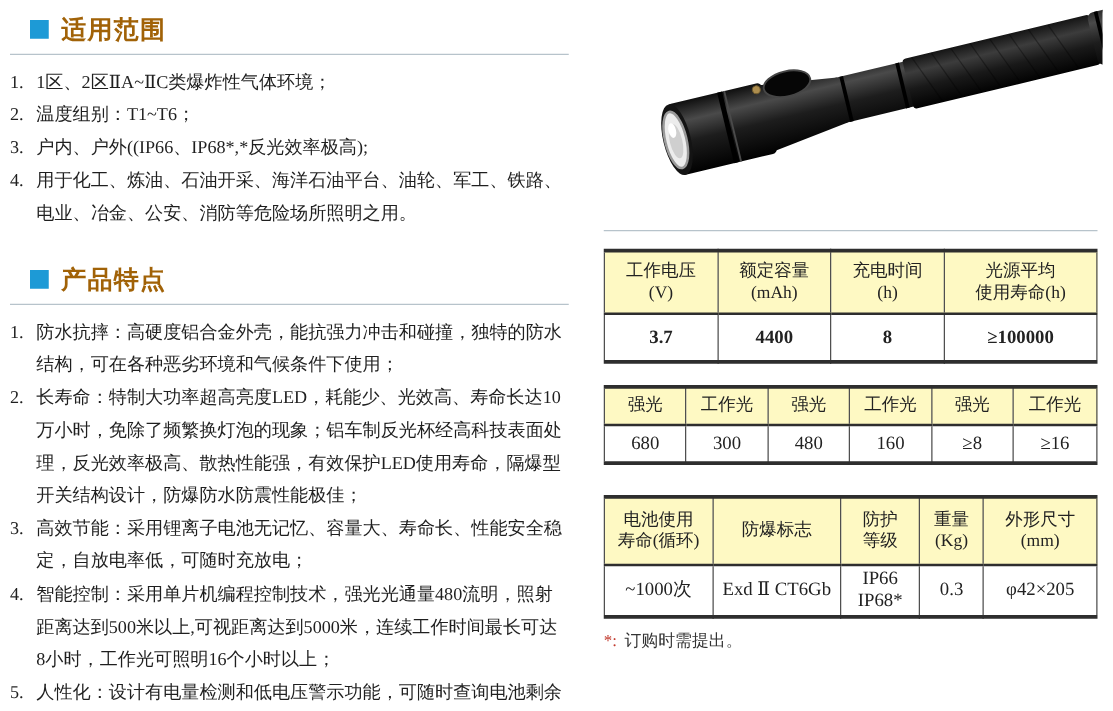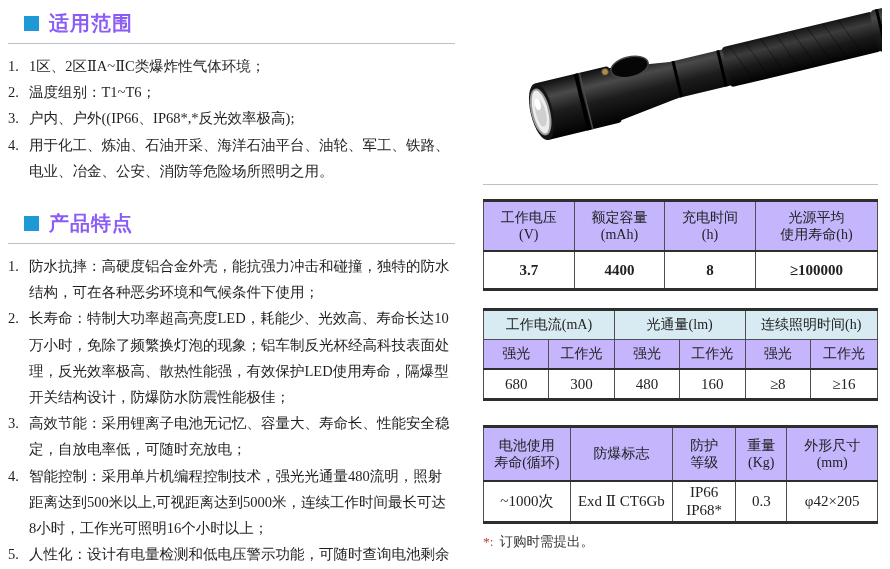--- a/index.html
+++ b/index.html
@@ -2,42 +2,42 @@
 <html><head>
 <meta charset="utf-8">
 <style>
   html,body{margin:0;padding:0;background:#fff;}
   .doc{position:relative;width:890px;height:569px;background:#ffffff;overflow:hidden;
        font-family:"Liberation Serif","DejaVu Serif",serif;color:#222;}
 
   
   .sechead{display:flex;align-items:center;gap:10px;
            font-family:"Liberation Sans","DejaVu Sans",sans-serif;
-           font-weight:bold;font-size:20px;color:#8b5cf6;letter-spacing:1px;padding-left:16px;}
+           font-weight:bold;font-size:20px;color:#a16207;letter-spacing:1px;padding-left:16px;}
   .sq{width:15px;height:15px;background:#1d9ad6;flex:0 0 15px;}
   .rule{border:none;border-top:1px solid #b7c3cb;margin:6px 0 0 0;}
 
   
   .leftcol{position:absolute;left:8px;top:10px;width:447px;}
   .block2{margin-top:26px;}
   .plist{margin:9px 0 0 0;padding:0;list-style:none;font-size:14.5px;line-height:26.2px;color:#1f1f1f;}
   .plist li{display:flex;}
   .plist .num{flex:0 0 21px;}
   .plist .txt{flex:1;}
 
   
   .photo{position:absolute;left:480px;top:2px;width:402px;height:158px;}
   .rightcol{position:absolute;left:483px;top:178px;width:395px;}
 
   table{border-collapse:collapse;width:100%;text-align:center;color:#222;
         border-top:3px solid #2e2e2e;border-bottom:3px solid #2e2e2e;}
   td{border:1px solid #4f4f4f;white-space:pre-line;line-height:1.22;padding:1px 1px;
      font-size:14px;}
   tr.thead td{background:#d8eaf2;}
-  tr.thead-last td{background:#c4b5fd;border-bottom:2.5px solid #2e2e2e;}
+  tr.thead-last td{background:#fef9c3;border-bottom:2.5px solid #2e2e2e;}
   tr.vals td{font-size:15px;}
 
   .t1{margin-top:14px;} .t1 tr.thead-last td{height:46px;} .t1 tr.vals td{height:34px;font-weight:bold;}
   .t2{margin-top:17px;} .t2 td{height:26px;}
   .t3{margin-top:24px;} .t3 tr.thead-last td{height:50px;} .t3 tr.vals td{height:36px;}
 
   .c1-0{width:23%;} .c1-1{width:23%;} .c1-2{width:23%;} .c1-3{width:31%;}
   .c3-0{width:22%;} .c3-1{width:26%;} .c3-2{width:16%;} .c3-3{width:13%;} .c3-4{width:23%;}
 
   .footnote{margin-top:9px;font-size:13.5px;color:#333;}
@@ -182,25 +182,20 @@
         <td>3.7</td>
         <td>4400</td>
         <td>8</td>
         <td>≥100000</td>
       </tr>
     </tbody>
       </table>
 
     <table class="t2">
       <tbody>
-          <tr class="thead">
-        <td colspan="2">工作电流(mA)</td>
-        <td colspan="2">光通量(lm)</td>
-        <td colspan="2">连续照明时间(h)</td>
-      </tr>
       <tr class="thead-last">
         <td style="width:16.6%">强光</td>
         <td style="width:16.6%">工作光</td>
         <td style="width:16.6%">强光</td>
         <td style="width:16.6%">工作光</td>
         <td style="width:16.6%">强光</td>
         <td style="width:17%">工作光</td>
       </tr>
       <tr class="vals">
         <td>680</td>

